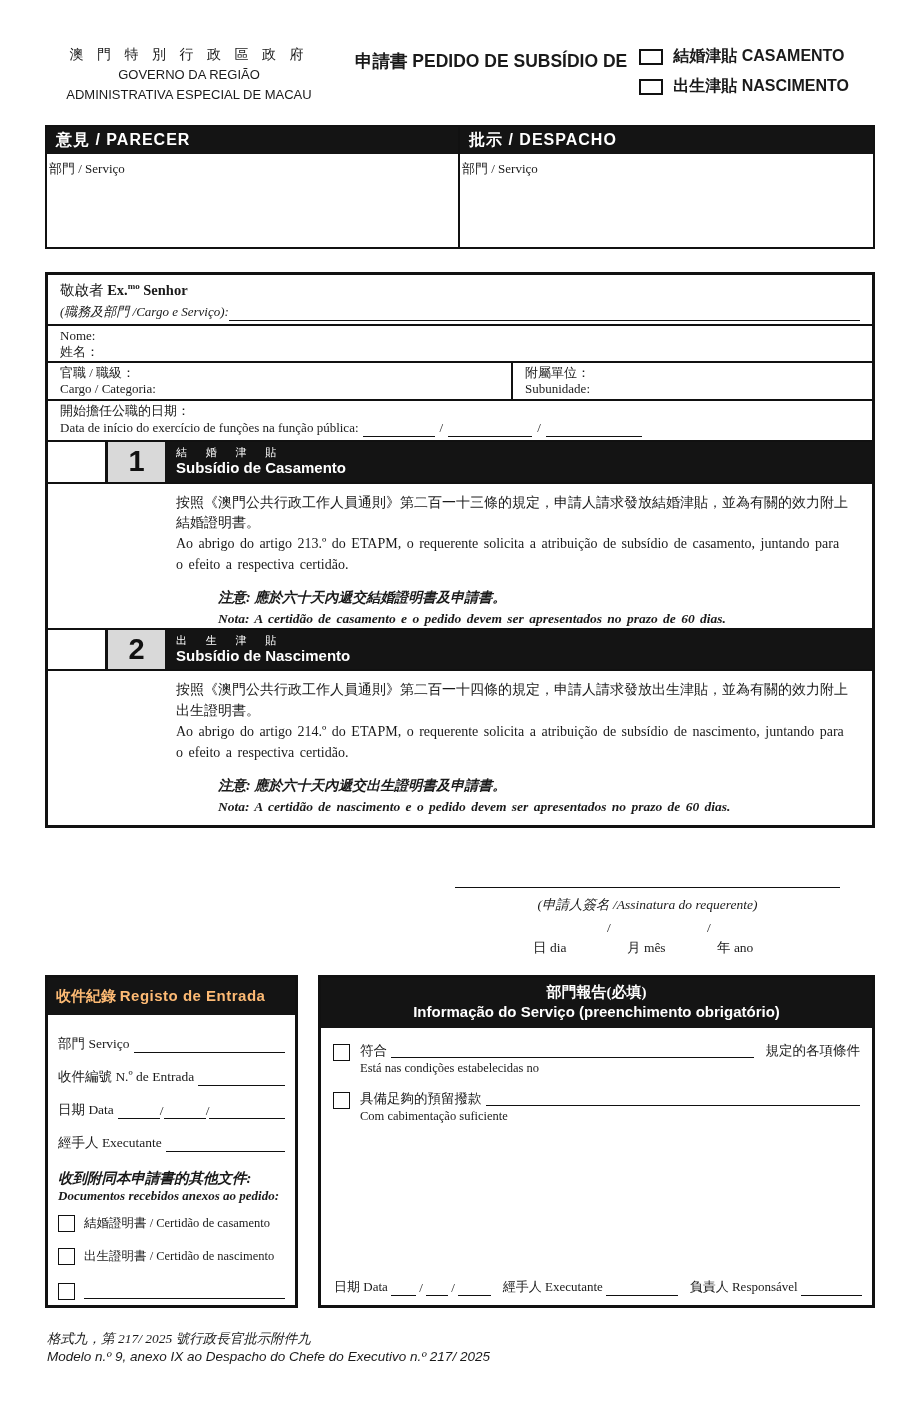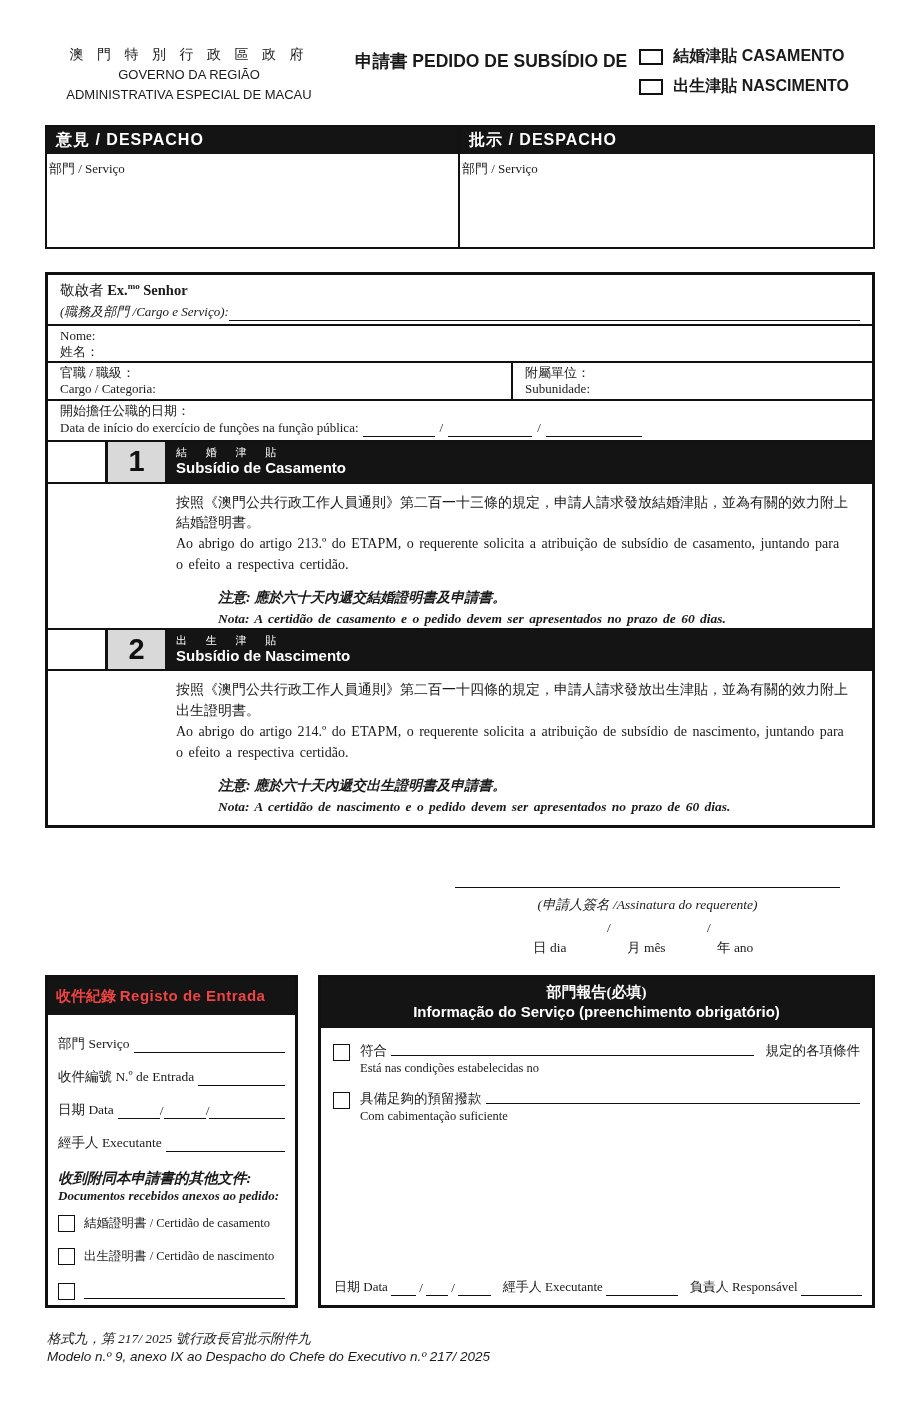--- a/index.html
+++ b/index.html
@@ -94,21 +94,21 @@
   .sl2 { left: 252px; top: 0; }
   .sd  { left: 78px;  top: 19px; }
   .sm  { left: 172px; top: 19px; }
   .sy  { left: 262px; top: 19px; }
 
   
   .regBox {
     position: absolute; left: 45px; top: 975px; width: 253px; height: 333px;
     border: 3px solid #111; display: flex; flex-direction: column;
   }
-  .regBar { background: #141414; color: #ef4444; padding: 9px 8px; font-size: 15px; font-weight: bold; }
+  .regBar { background: #141414; color: #fdba74; padding: 9px 8px; font-size: 15px; font-weight: bold; }
   .regBar .pt { font-family: "Liberation Sans", sans-serif; letter-spacing: 0.5px; }
   .regBody { flex: 1; padding: 20px 10px 8px; font-size: 13.5px; display: flex; flex-direction: column; }
   .reg-row { display: flex; align-items: flex-end; margin-bottom: 15px; white-space: nowrap; }
   .reg-row .lab { margin-right: 4px; }
   .docs-head { font-weight: bold; font-style: italic; margin: 2px 0 10px; line-height: 1.3; }
   .docs-head .d-zh { font-size: 14.5px; }
   .docs-head .d-pt { font-size: 13px; }
   .doc-row { display: flex; align-items: center; gap: 9px; margin-bottom: 16px; }
   .cbx-s { width: 17px; height: 17px; border: 1.5px solid #111; background: #fff; flex: 0 0 auto; }
   .doc-row .dlab { font-size: 12.5px; white-space: nowrap; }
@@ -119,21 +119,21 @@
     position: absolute; left: 318px; top: 975px; width: 557px; height: 333px;
     border: 3px solid #111; display: flex; flex-direction: column;
   }
   .infoBar { background: #141414; color: #fff; text-align: center; padding: 4px 4px 5px; line-height: 1.35; }
   .infoBar .i-zh { font-size: 15px; font-weight: bold; }
   .infoBar .i-pt { font-family: "Liberation Sans", sans-serif; font-weight: bold; font-size: 15px; }
   .infoBody { flex: 1; position: relative; padding: 14px 12px 8px; font-size: 13.5px; }
   .info-row { display: flex; gap: 10px; margin-bottom: 14px; }
   .info-row .cbx-s { margin-top: 2px; }
   .info-content { flex: 1; }
-  .info-l1 { display: flex; align-items: flex-start; white-space: nowrap; }
+  .info-l1 { display: flex; align-items: center; white-space: nowrap; }
   .info-l1 .pre { margin-right: 4px; }
   .info-l1 .post { margin-left: 12px; }
   .info-l2 { font-size: 12.5px; margin-top: 1px; }
   .info-bottom {
     position: absolute; left: 10px; right: 10px; bottom: 9px;
     display: flex; align-items: flex-end; font-size: 13px; white-space: nowrap;
   }
   .info-bottom .lab { margin: 0 3px; }
 
   
@@ -159,21 +159,21 @@
     </div>
     <div class="subsidy-row">
       <span class="cbx"></span>
       <span class="lbl">出生津貼 NASCIMENTO</span>
     </div>
   </div>
 </div>
 
 <div class="boxA">
   <div class="col left">
-    <div class="bar">意見  / DESPACHO</div>
+    <div class="bar">意見  / PARECER</div>
     <div class="body">
       <span>部門 / Serviço</span>
     </div>
   </div>
   <div class="col">
     <div class="bar">批示  / DESPACHO</div>
     <div class="body">
       <span>部門 / Serviço</span>
     </div>
   </div>

